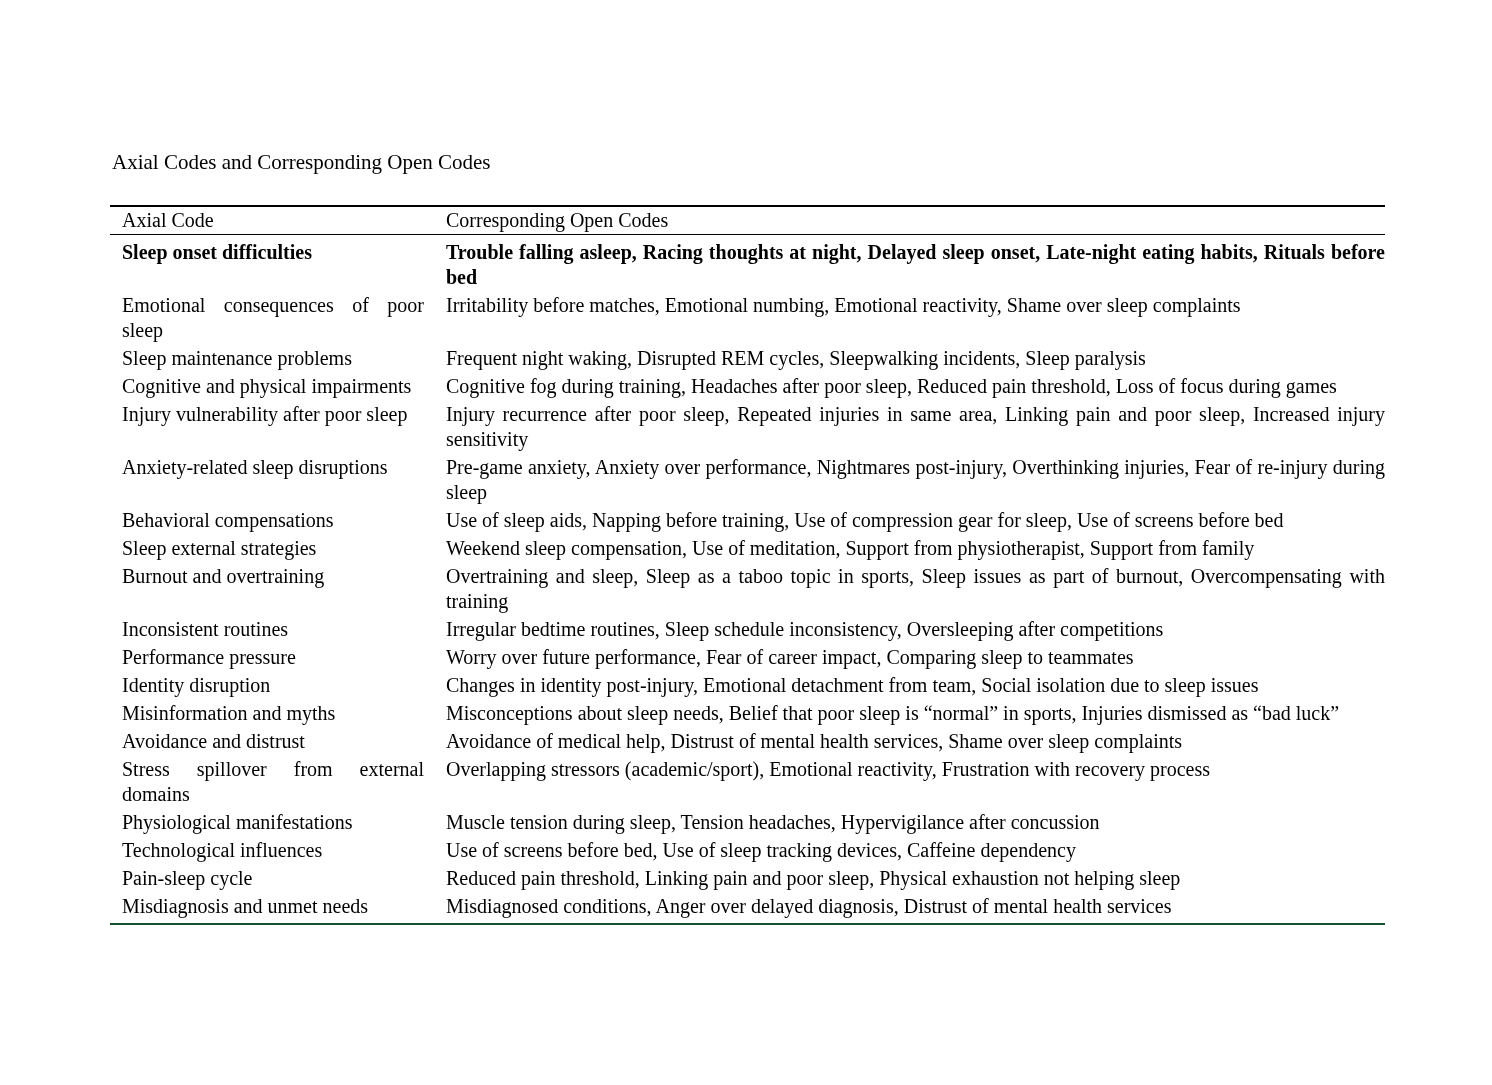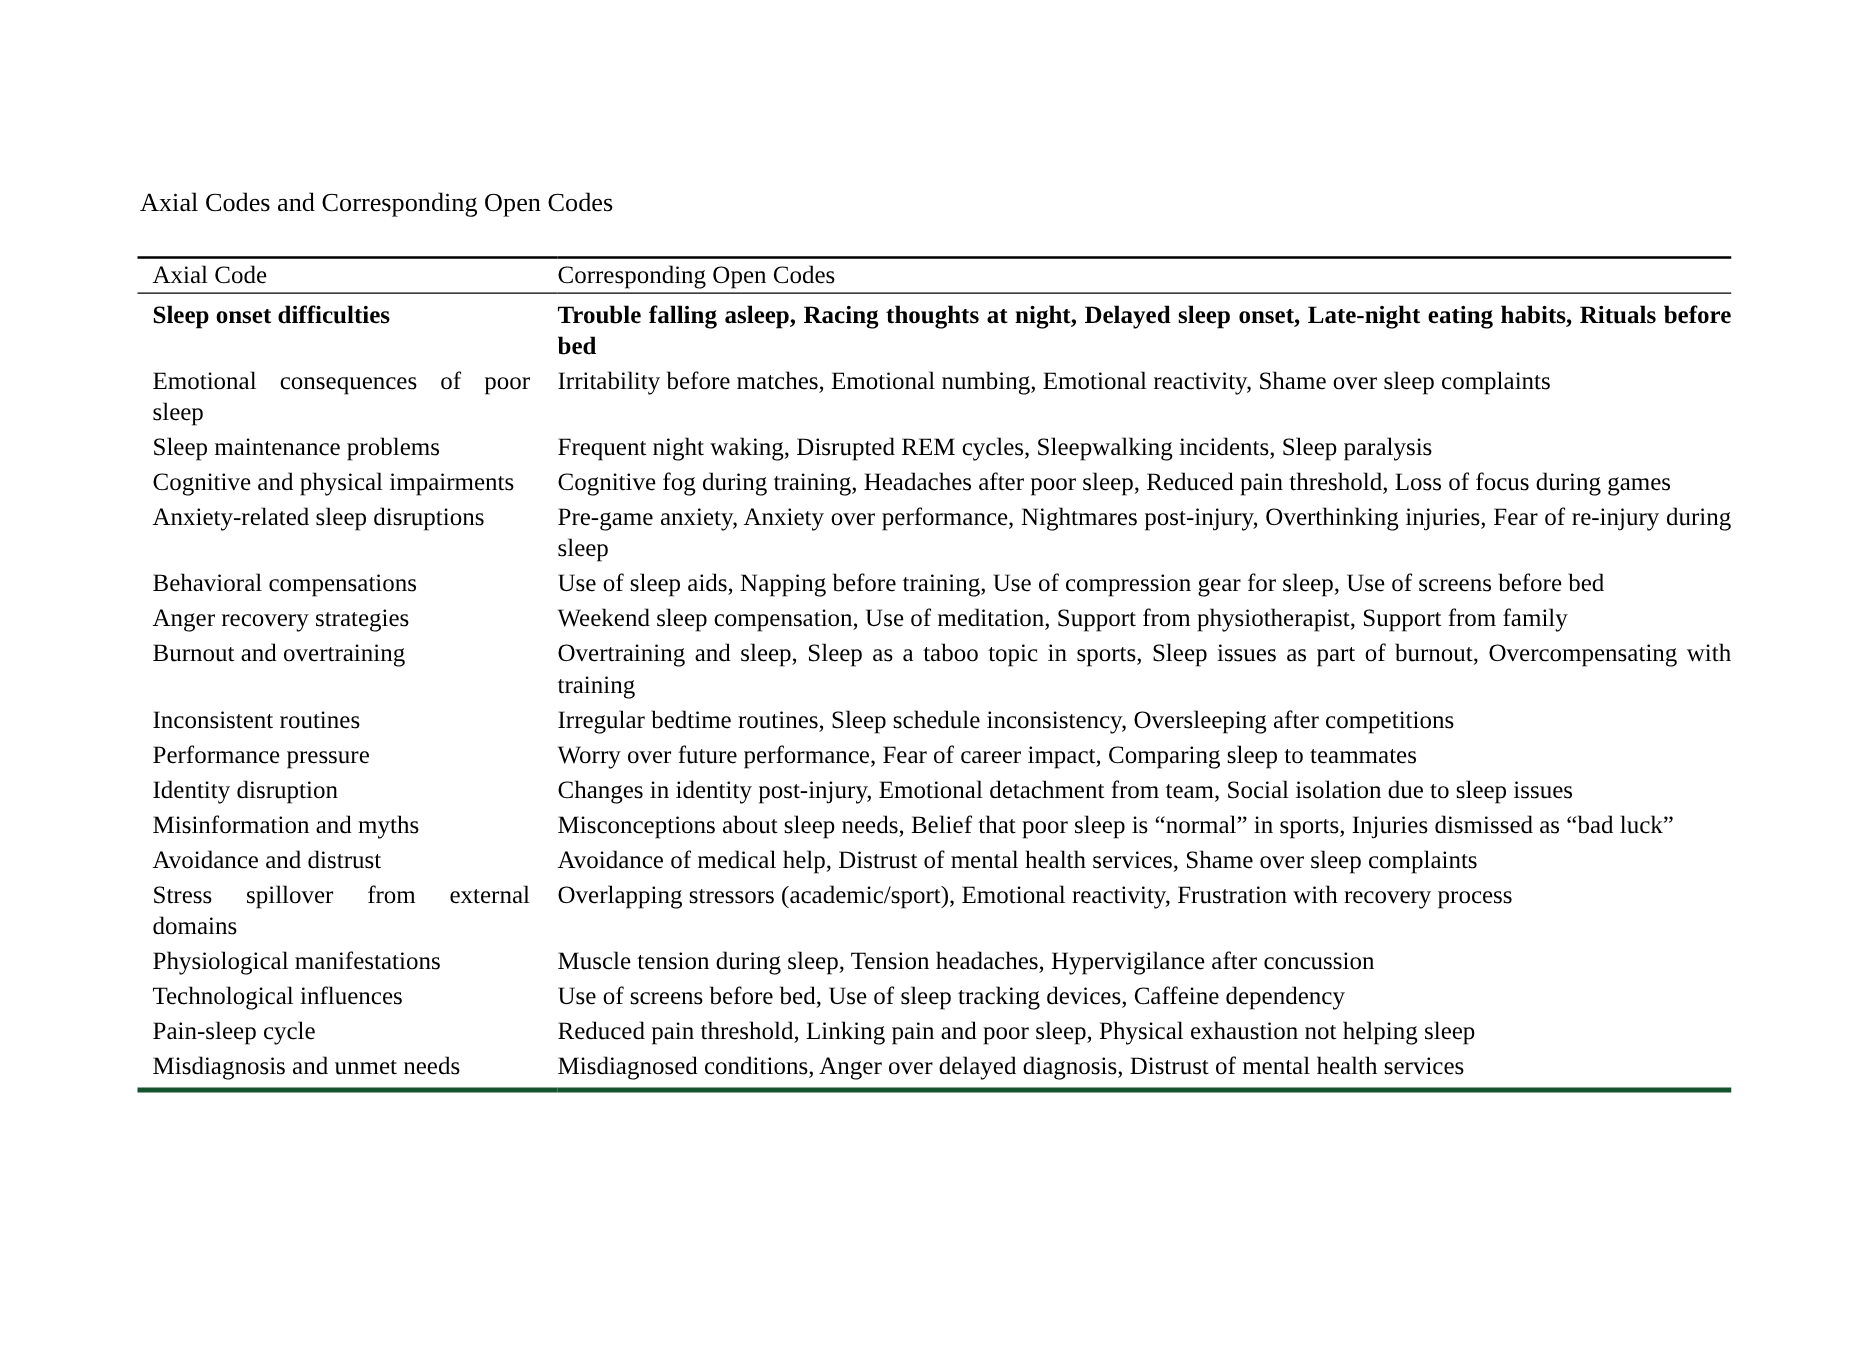--- a/index.html
+++ b/index.html
@@ -22,21 +22,21 @@
     font-size: 21px;
     font-weight: 400;
     margin: 0 0 31px 2px;
     line-height: 24px;
   }
   table.codes-table {
     width: 1275px;
     border-collapse: collapse;
     table-layout: fixed;
     border-top: 2px solid #000000;
-    border-bottom: 4px solid #14532d;
+    border-bottom: 2px solid #14532d;
     font-size: 20px;
   }
   col.col-axial { width: 336px; }
   col.col-open  { width: 939px; }
   thead th {
     font-weight: 400;
     text-align: left;
     font-size: 20px;
     line-height: 22px;
     padding: 2px 0 3px 0;
@@ -84,29 +84,33 @@
   </tr>
         <tr>
     <td class="axial-cell">Sleep maintenance problems</td>
     <td class="open-cell">Frequent night waking, Disrupted REM cycles, Sleepwalking incidents, Sleep paralysis</td>
   </tr>
         <tr>
     <td class="axial-cell">Cognitive and physical impairments</td>
     <td class="open-cell">Cognitive fog during training, Headaches after poor sleep, Reduced pain threshold, Loss of focus during games</td>
   </tr>
         <tr>
+    <td class="axial-cell">Injury vulnerability after poor sleep</td>
+    <td class="open-cell">Injury recurrence after poor sleep, Repeated injuries in same area, Linking pain and poor sleep, Increased injury sensitivity</td>
+  </tr>
+        <tr>
     <td class="axial-cell">Anxiety-related sleep disruptions</td>
     <td class="open-cell">Pre-game anxiety, Anxiety over performance, Nightmares post-injury, Overthinking injuries, Fear of re-injury during sleep</td>
   </tr>
         <tr>
     <td class="axial-cell">Behavioral compensations</td>
     <td class="open-cell">Use of sleep aids, Napping before training, Use of compression gear for sleep, Use of screens before bed</td>
   </tr>
         <tr>
-    <td class="axial-cell">Anger recovery strategies</td>
+    <td class="axial-cell">Sleep external strategies</td>
     <td class="open-cell">Weekend sleep compensation, Use of meditation, Support from physiotherapist, Support from family</td>
   </tr>
         <tr>
     <td class="axial-cell">Burnout and overtraining</td>
     <td class="open-cell">Overtraining and sleep, Sleep as a taboo topic in sports, Sleep issues as part of burnout, Overcompensating with training</td>
   </tr>
         <tr>
     <td class="axial-cell">Inconsistent routines</td>
     <td class="open-cell">Irregular bedtime routines, Sleep schedule inconsistency, Oversleeping after competitions</td>
   </tr>

